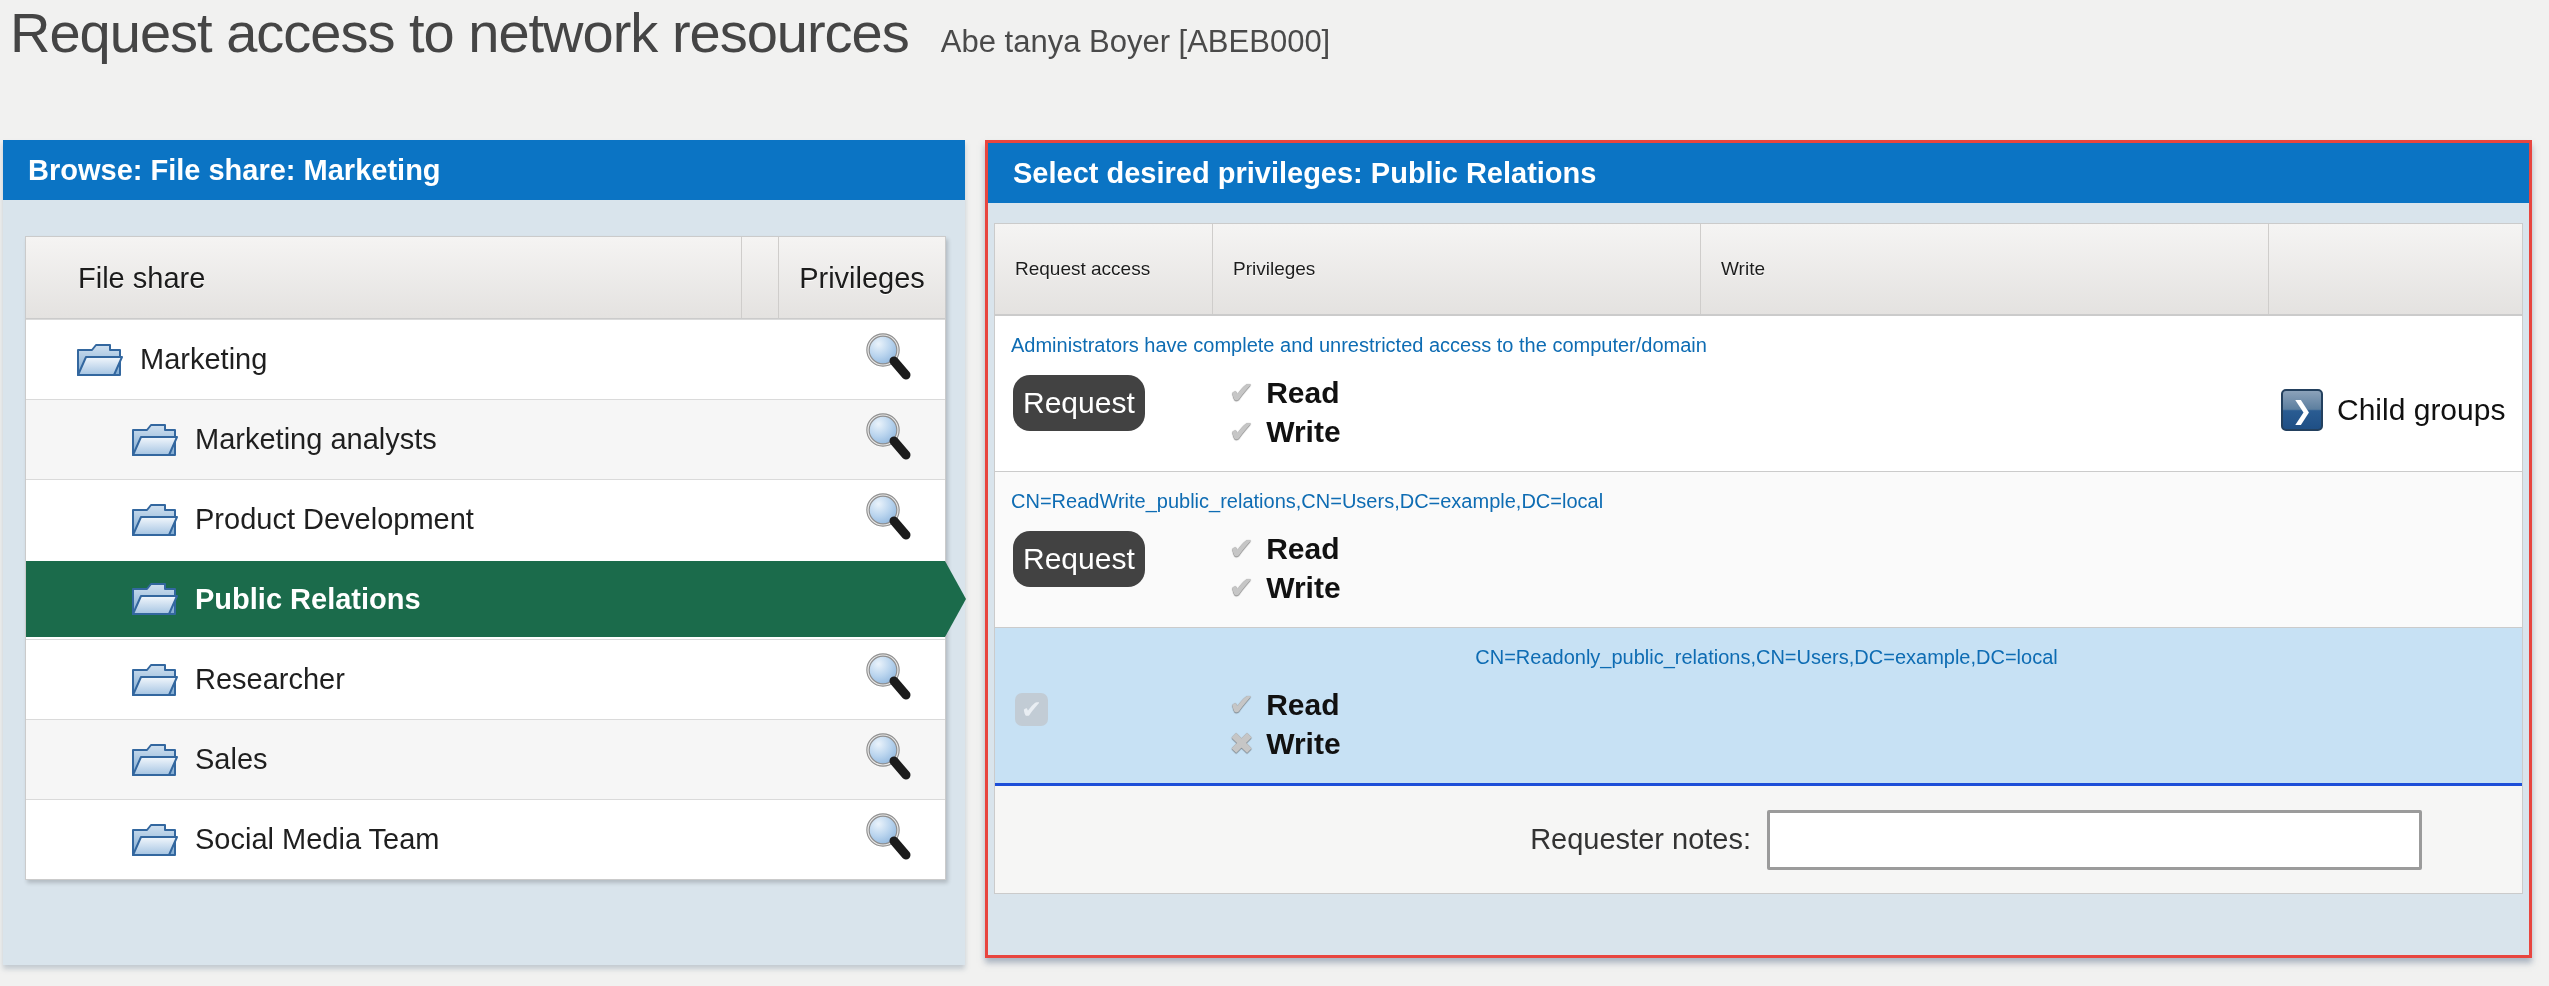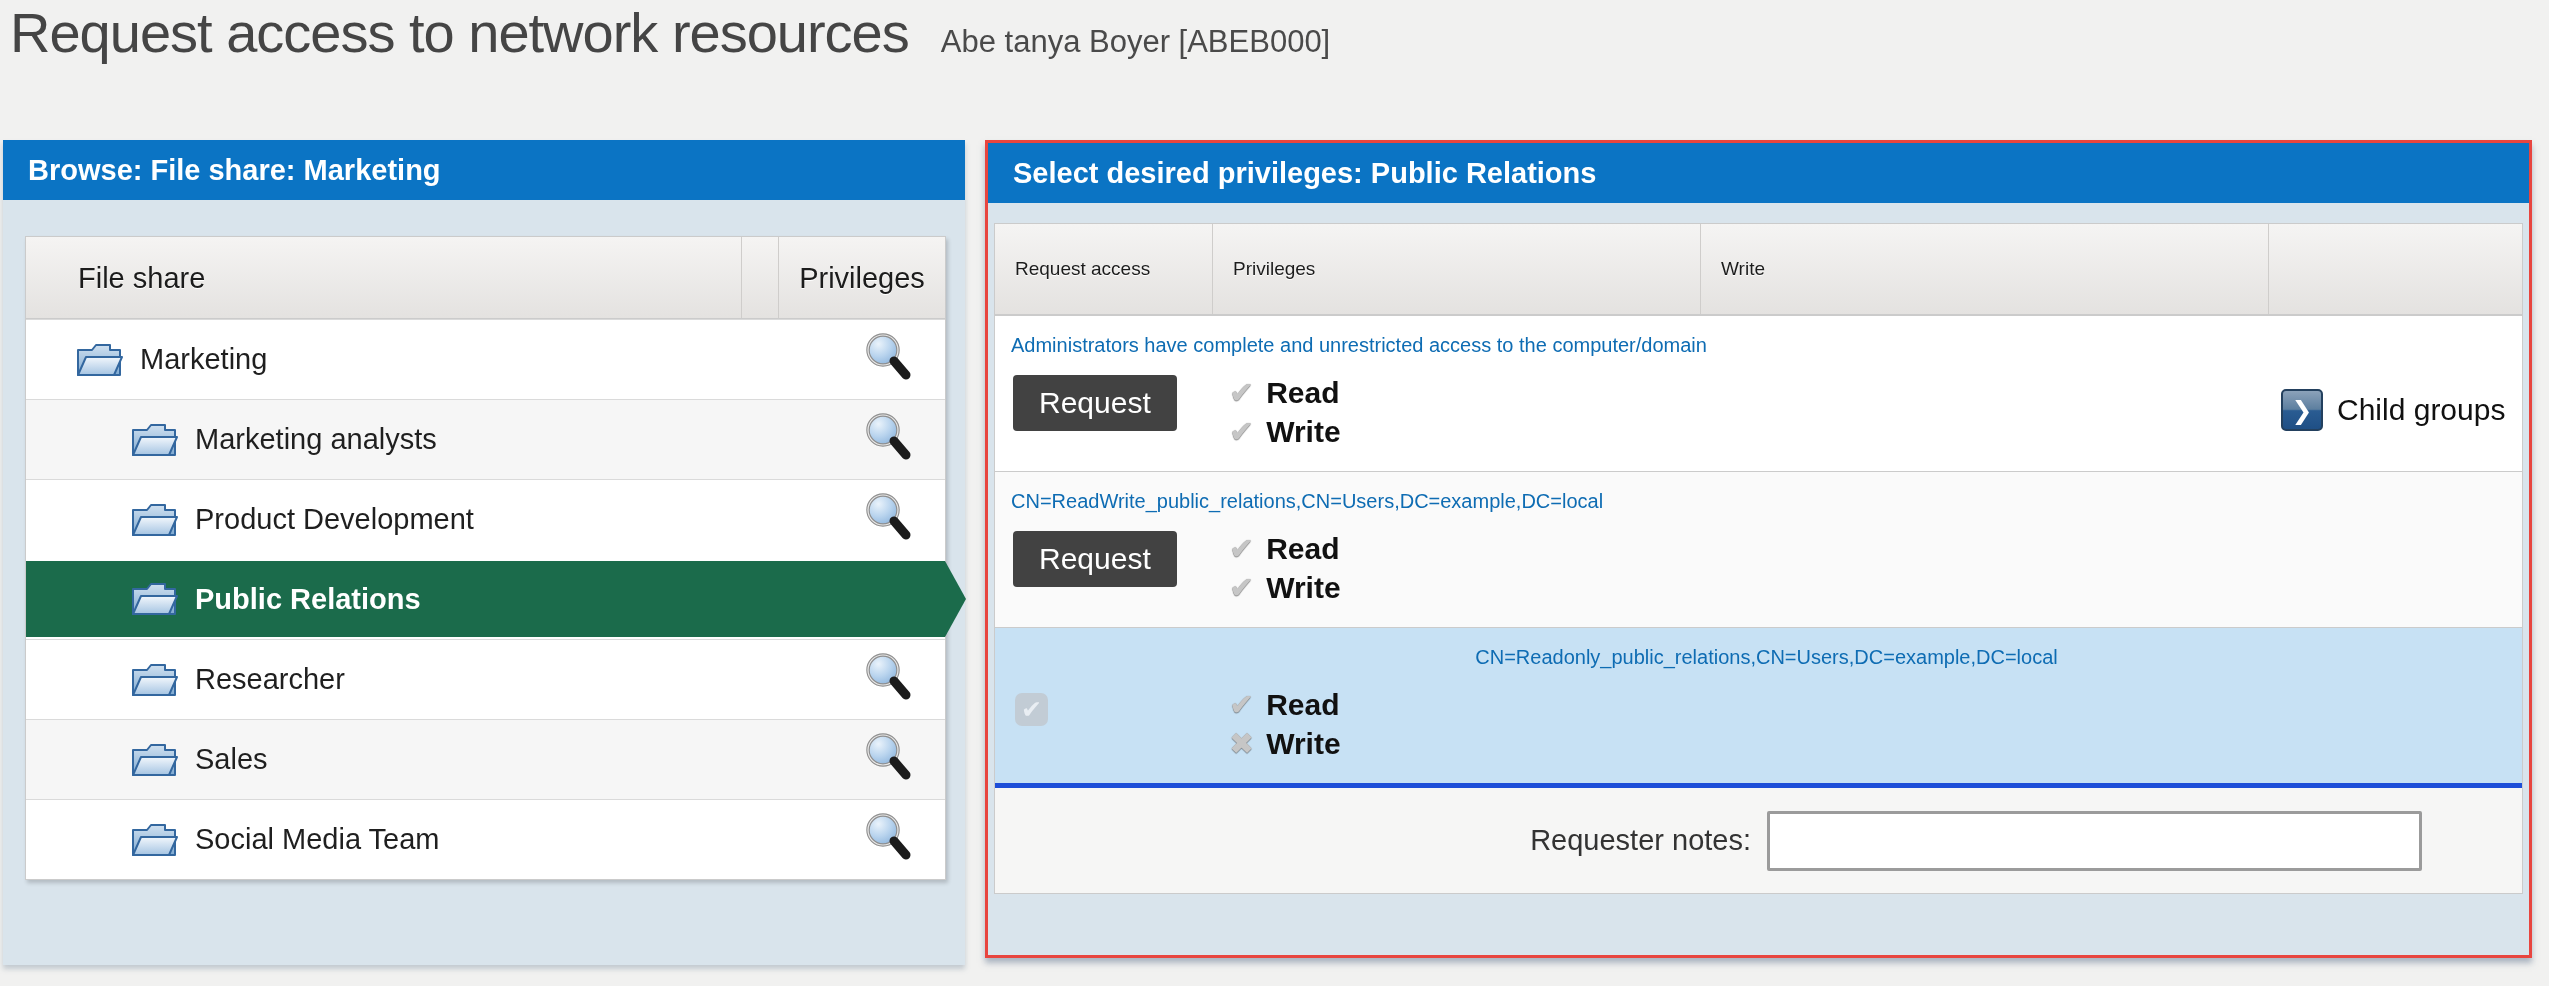--- a/index.html
+++ b/index.html
@@ -74,40 +74,40 @@
 
   .priv-row { border-top:1px solid #cbcbcb; padding-bottom:22px; background:#fff; }
   .priv-row:first-of-type { border-top:none; }
   .priv-row.alt { background:#fafafa; }
   .priv-row.selected { background:#c7e1f4;text-align:center; }
   .group-link { display:inline-block; padding:18px 0 10px 16px;
     color:#0e6cb3; font-size:20px; cursor:pointer; }
   .row-grid { display:grid; grid-template-columns:218px 488px 568px 1fr; align-items:start; margin-top:8px; }
 
   .btn-request {
-    margin-left:18px; background:#424242; color:#fff; border:none; border-radius:4px;
-    font-family:inherit; font-size:30px; padding:11px 26px; cursor:pointer;
+    margin-left:18px; background:#424242; color:#fff; border:none; border-radius:17px;
+    font-family:inherit; font-size:30px; padding:11px 10px; cursor:pointer;
   }
   .privs { padding-left:16px; display:flex; flex-direction:column; gap:4px; }
   .priv-line { display:flex; align-items:center; gap:12px;
     font-size:30px; font-weight:600; color:#111; }
   .mark { font-size:30px; color:#c6c6c6; text-shadow:0 1px 1px rgba(0,0,0,.35), 0 0 1px #8f8f8f; }
 
   .child-groups { display:flex; align-items:center; gap:14px; padding-left:12px; margin-top:14px; cursor:pointer; }
   .cg-icon { width:42px; height:42px; border-radius:5px;
     background:linear-gradient(#8ba2ba,#5d7f9f 48%,#2a5c92 52%,#1f4f85);
     border:2px solid #23405e; color:#fff; font-size:25px; font-weight:700;
     display:flex; align-items:center; justify-content:center; }
   .cg-label { font-size:30px; color:#111; }
 
   .checkbox { margin:6px 0 0 20px; width:33px; height:33px; border-radius:7px;
     background:#c2ccd5; display:flex; align-items:center; justify-content:center; }
   .checkbox .cbmark { color:#e9eef3; font-size:25px; }
 
-  .notes-row { border-top:5px solid #1d4ed8; background:#f6f6f5; height:110px;
+  .notes-row { border-top:3px solid #1d4ed8; background:#f6f6f5; height:110px;
     display:flex; align-items:center; }
   .notes-label { width:772px; text-align:right; padding-right:16px;
     font-size:29px; color:#333; }
   .notes-input { width:655px; height:60px; border:3px solid #9b9b9b; border-radius:2px;
     background:#fff; font-size:28px; font-family:inherit; padding:0 12px; }
 
   svg { display:block; }
 </style>
 </head>
 <body>

